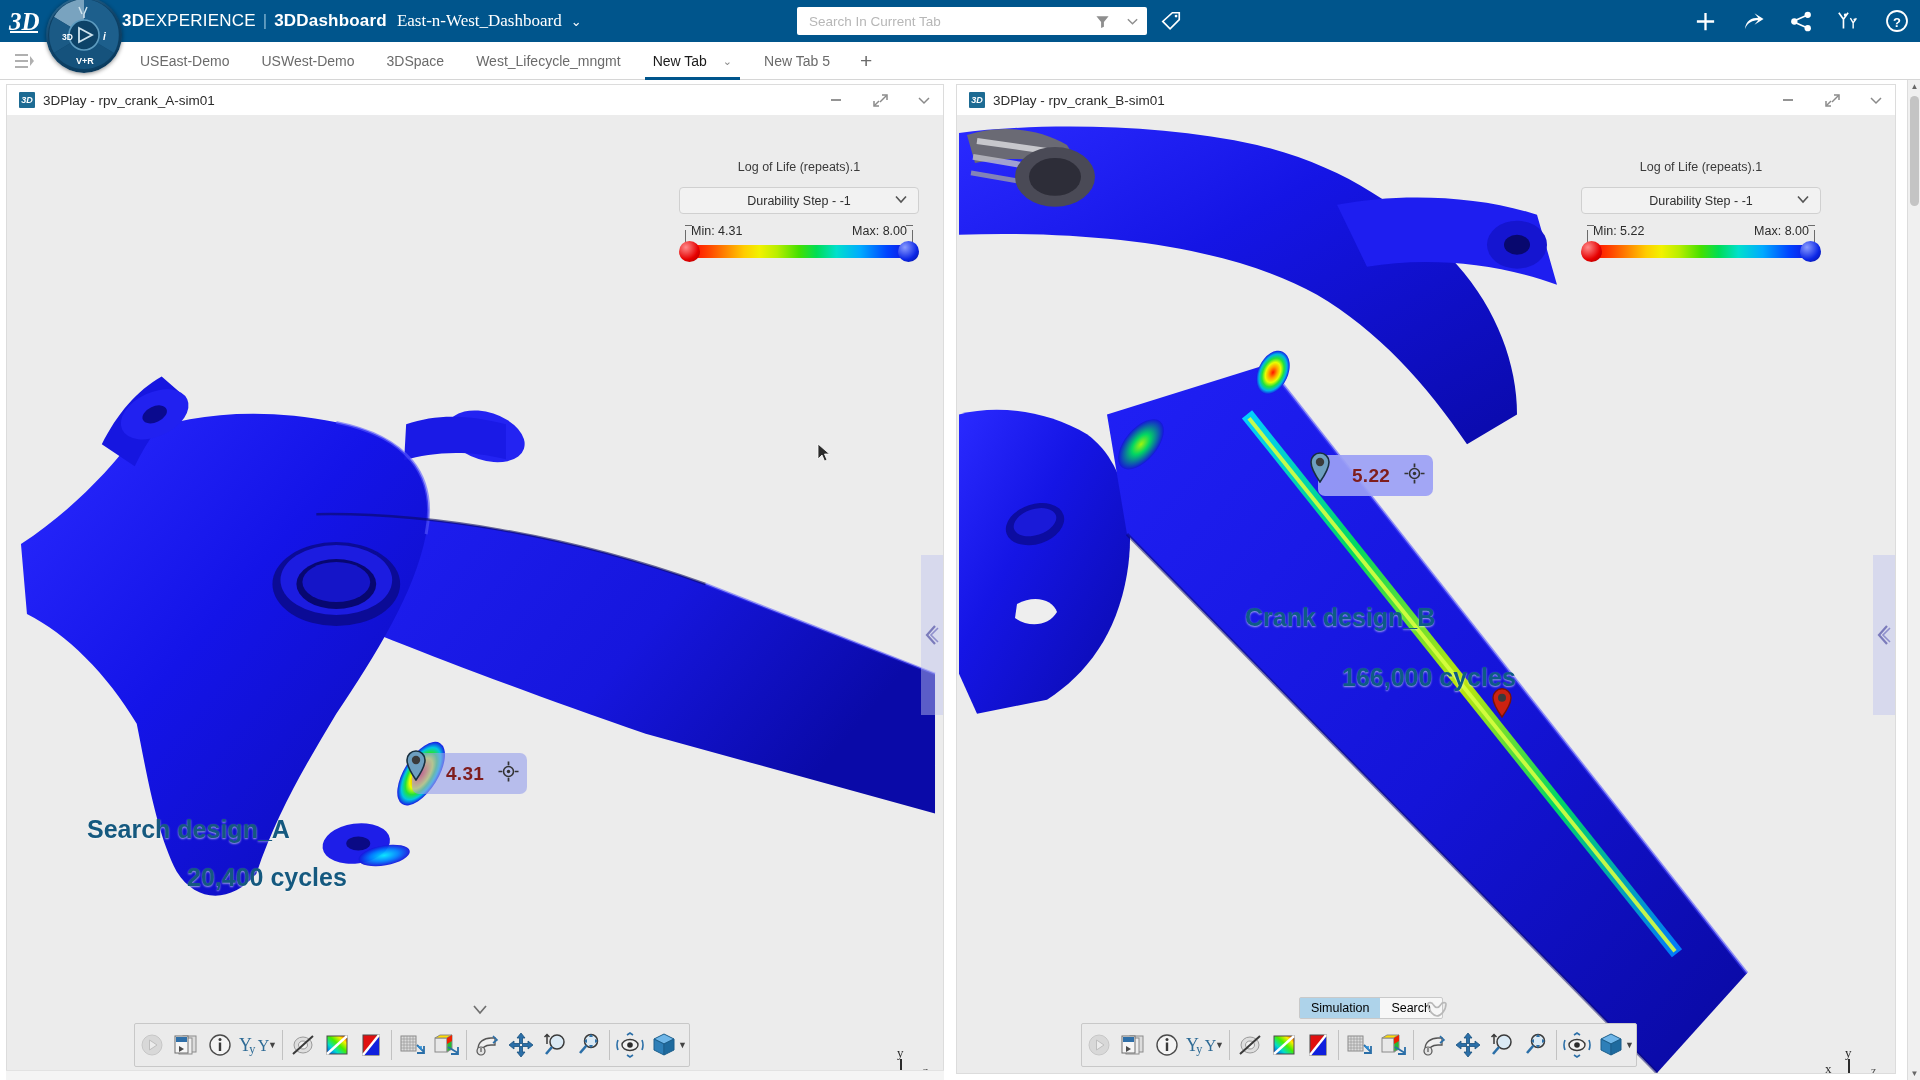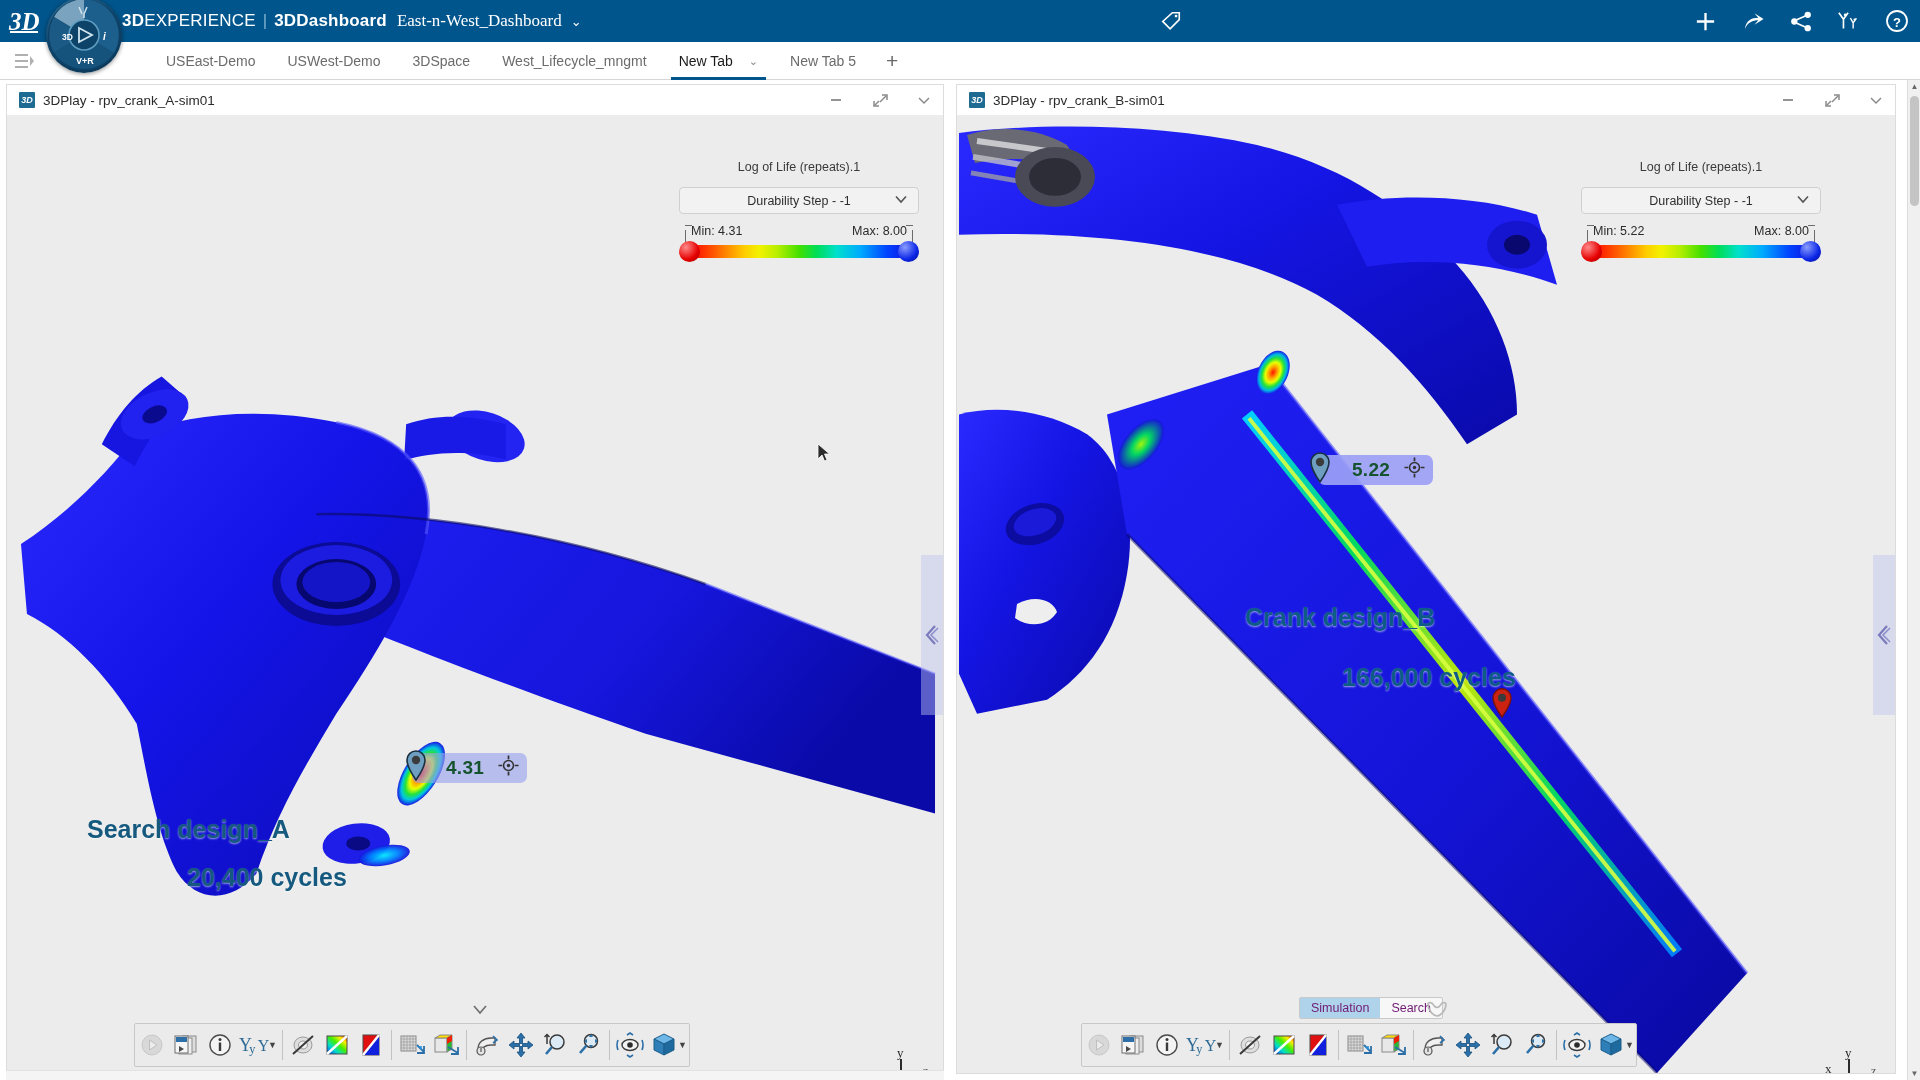--- a/index.html
+++ b/index.html
@@ -66,21 +66,21 @@
 
   
   .tabbar {
     position: absolute; left: 0; top: 42px; width: 1920px; height: 38px;
     background: #ffffff; border-bottom: 1px solid #d6d6d6;
   }
   .hamburger {
     position: absolute; left: 13px; top: 10px; width: 24px; height: 18px; cursor: pointer;
   }
   .tabs {
-    position: absolute; left: 150px; top: 0; height: 38px;
+    position: absolute; left: 124px; top: 0; height: 38px;
     display: flex; align-items: stretch;
   }
   .tab {
     display: flex; align-items: center; padding: 0 16px;
     font-size: 14px; color: #6b6b6b; white-space: nowrap; cursor: pointer;
     position: relative;
   }
   .tab.active { color: #1b1b1b; }
   .tab.active::after {
     content: ""; position: absolute; left: 8px; right: 8px; bottom: 0; height: 3px;
@@ -179,23 +179,23 @@
   
   .big-label {
     position: absolute; color: #15597f; font-size: 25px; white-space: nowrap;
     text-shadow: 0 1px 2px rgba(255,255,255,.6);
     font-weight: bold;
   }
   .big-label.b { color: #0e5b86; }
 
   
   .callout {
-    position: absolute; height: 30px; border-radius: 7px;
+    position: absolute; height: 41px; border-radius: 7px;
     display: flex; align-items: center; padding: 0 8px 0 34px;
-    font-size: 19px; font-weight: bold; color: #14532d;
+    font-size: 19px; font-weight: bold; color: #7f1d1d;
   }
   .callout.a { background: rgba(150,160,235,0.62); }
   .callout.b { background: rgba(155,160,245,0.92); }
   .callout .cval { margin-right: 14px; letter-spacing: .3px; }
   .pin {
     position: absolute; width: 20px; height: 30px; z-index: 4;
   }
   .pin-red { position: absolute; width: 20px; height: 29px; }
 
   
@@ -221,21 +221,21 @@
   .tb-sep { width: 1px; height: 30px; background: #c2c2c2; margin: 0 3px; }
   .tb-caret { font-size: 9px; color: #444; margin-left: -3px; margin-right: 2px; cursor:pointer; }
 
   
   .docktabs {
     position: absolute; height: 22px; display: flex; align-items: stretch;
     background: #f7f7f7; border: 1px solid #c9c9c9; border-radius: 2px;
   }
   .docktab {
     padding: 0 11px; display: flex; align-items: center; font-size: 12.5px;
-    color: #701a75; cursor: pointer;
+    color: #000000; cursor: pointer;
   }
   .docktab.active { background: #aed3ea; }
   .dock-chev { width: 26px; display:flex; align-items:center; justify-content:center; cursor:pointer; }
 
   
   .bottom-caret {
     position: absolute; font-size: 13px; color: #6f6f6f; cursor: pointer;
   }
 
   
@@ -277,20 +277,33 @@
 
     <div class="brand-title">
       <span class="bt-bold">3D</span>
       <span class="bt-light">EXPERIENCE</span>
       <span class="bt-sep">|</span>
       <span class="bt-bold">3DDashboard</span>
       <span class="bt-dash">East-n-West_Dashboard</span>
       <span class="bt-caret">⌄</span>
     </div>
 
+    <div class="searchwrap">
+      <input type="text" placeholder="Search In Current Tab" style="">
+      <div class="s-icon">
+        <svg width="15" height="15" viewBox="0 0 16 16">
+          <path d="M1.5 2.5 h13 l-5 6 v5 l-3 1.3 v-6.3 z" fill="#8e8e8e"></path>
+        </svg>
+      </div>
+      <div class="s-icon">
+        <svg width="13" height="13" viewBox="0 0 14 14">
+          <path d="M2 4.5 L7 9.5 L12 4.5" stroke="#8e8e8e" stroke-width="1.5" fill="none"></path>
+        </svg>
+      </div>
+    </div>
 
     <div class="tagbtn">
       <svg width="22" height="22" viewBox="0 0 24 24">
         <path d="M13.5 3 H21 V10.5 L11 20.5 L3 12.5 Z" fill="none" stroke="#ffffff" stroke-width="1.8"></path>
         <circle cx="17.5" cy="6.6" r="1.5" fill="#ffffff"></circle>
       </svg>
     </div>
 
     <div class="righticons">
       <div>

